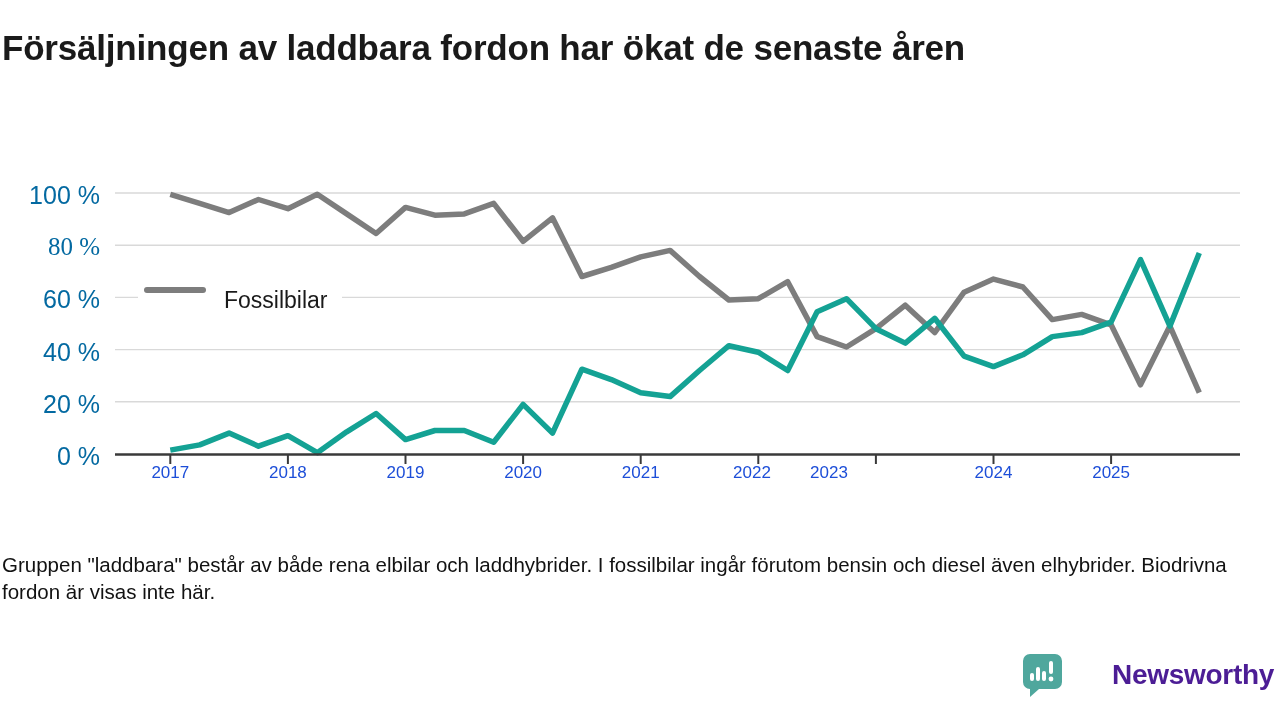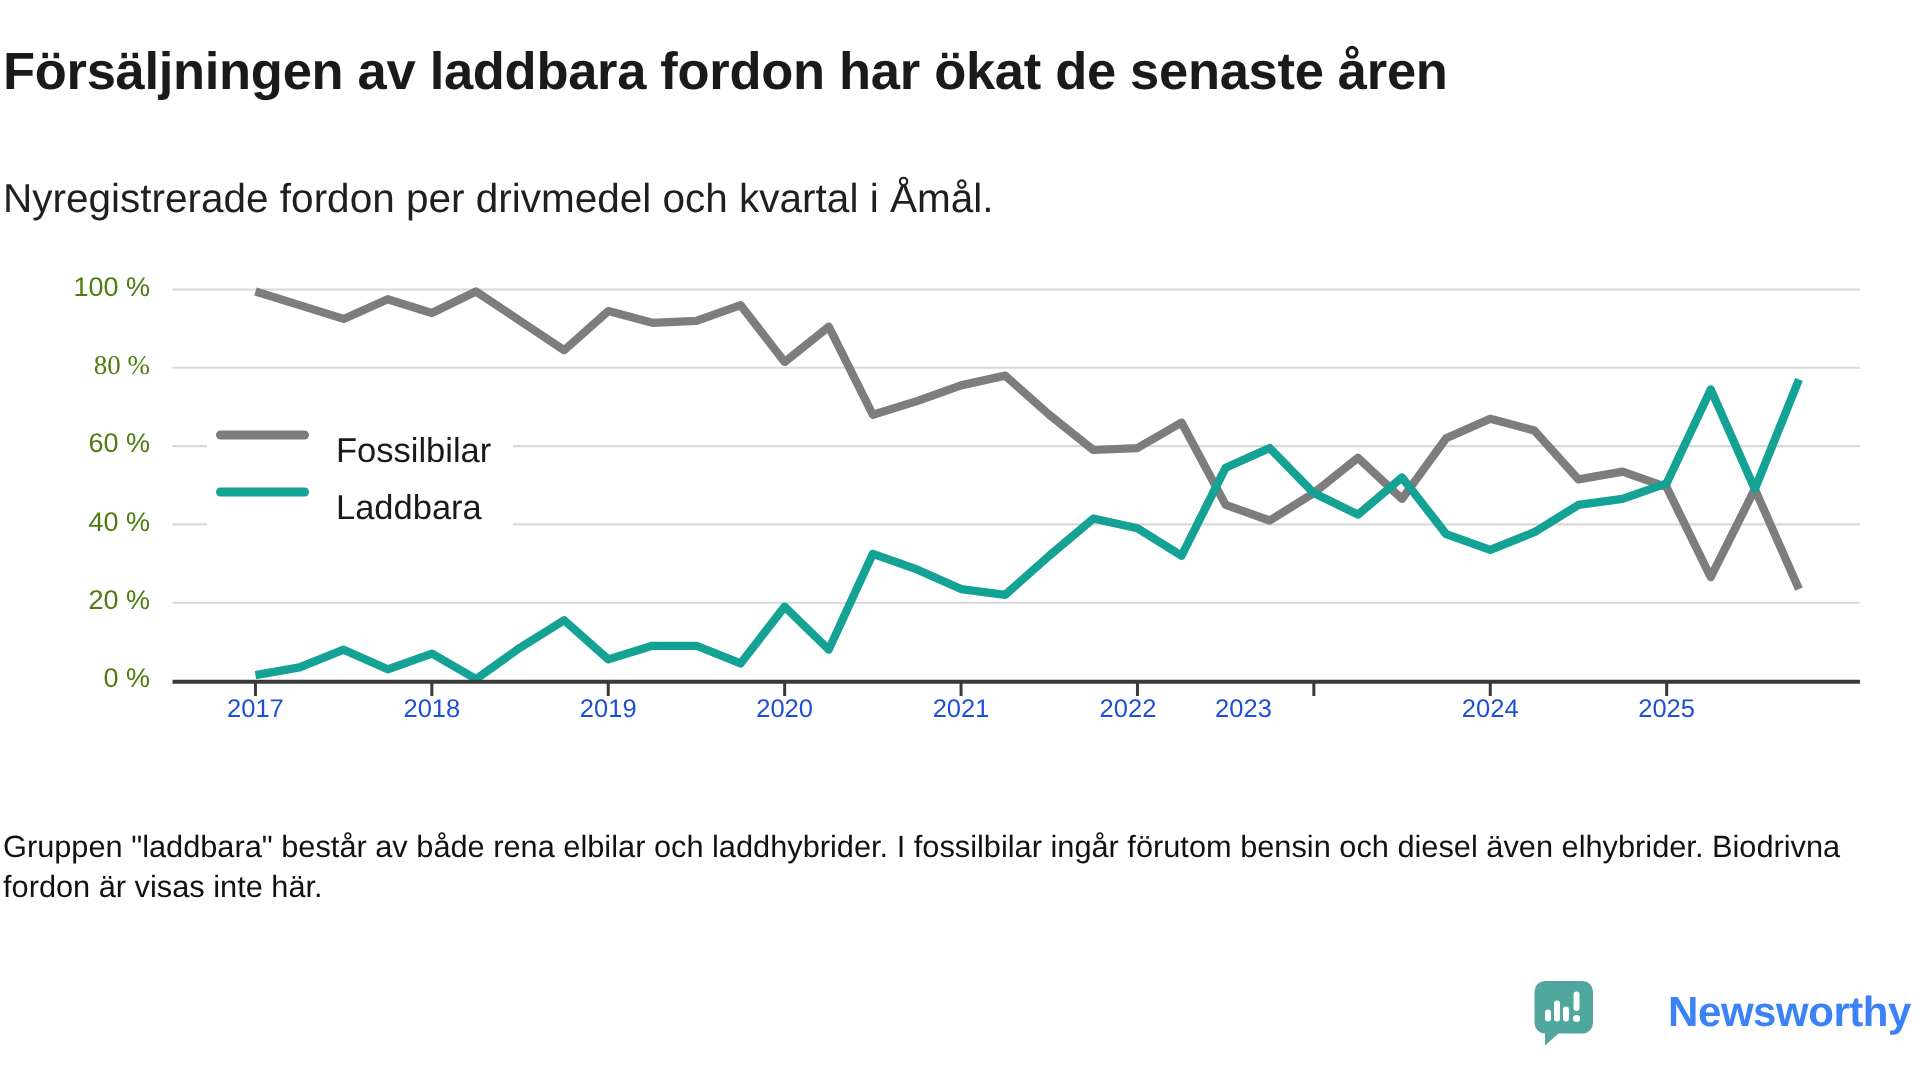--- a/index.html
+++ b/index.html
@@ -11,21 +11,21 @@
     position:absolute;left:2px;top:28px;width:1260px;
     font-size:35px;font-weight:700;color:#1a1a1a;letter-spacing:-0.2px;
   }
   .subtitle{
     position:absolute;left:2px;top:117px;width:1100px;
     font-size:27px;font-weight:400;color:#1f1f1f;
   }
   #chart-svg{position:absolute;left:0;top:0;}
   .y-label{
     position:absolute;width:96px;right:1180px;text-align:right;
-    font-size:18px;color:#4d7c0f;
+    font-size:25px;color:#0369a1;
   }
   .x-label{
     position:absolute;width:90px;text-align:center;top:463px;
     font-size:17px;color:#1d4ed8;
   }
   .legend{
     position:absolute;left:138px;top:282px;background:#ffffff;
     padding:5px 14px 7px 6px;
   }
   .legend-row{display:flex;align-items:flex-start;height:38px;}
@@ -39,21 +39,20 @@
     position:absolute;right:6px;top:652px;display:flex;align-items:center;gap:9px;
   }
   .brand-name{font-size:28px;font-weight:700;letter-spacing:-0.3px;}
 </style>
 </head>
 <body>
 
 <div id="stage">
 
   <div class="title">Försäljningen av laddbara fordon har ökat de senaste åren</div>
-  <div class="subtitle">Nyregistrerade fordon per drivmedel och kvartal i Åmål.</div>
 
   <svg id="chart-svg" width="1280" height="720" viewBox="0 0 1280 720">
     <g id="gridlines">
         <line x1="115" x2="1240" y1="401.8" y2="401.8" stroke="#d9d9d9" stroke-width="1.4"></line>
         <line x1="115" x2="1240" y1="349.6" y2="349.6" stroke="#d9d9d9" stroke-width="1.4"></line>
         <line x1="115" x2="1240" y1="297.4" y2="297.4" stroke="#d9d9d9" stroke-width="1.4"></line>
         <line x1="115" x2="1240" y1="245.20000000000002" y2="245.20000000000002" stroke="#d9d9d9" stroke-width="1.4"></line>
         <line x1="115" x2="1240" y1="193" y2="193" stroke="#d9d9d9" stroke-width="1.4"></line>
       </g>
     <g id="series-lines">
@@ -92,35 +91,31 @@
       <div class="x-label" style="left: 784px;">2023</div>
       <div class="x-label" style="left: 948.5px;">2024</div>
       <div class="x-label" style="left: 1066.1px;">2025</div>
     </div>
 
   <div class="legend">
     <div class="legend-row">
       <div class="legend-swatch" id="swatch-0" style="background: rgb(125, 125, 125);"></div>
       <div class="legend-label">Fossilbilar</div>
     </div>
-    <div class="legend-row">
-      <div class="legend-swatch" id="swatch-1" style="background: rgb(20, 162, 148);"></div>
-      <div class="legend-label">Laddbara</div>
-    </div>
   </div>
 
   <div class="footnote">Gruppen "laddbara" består av både rena elbilar och laddhybrider. I fossilbilar ingår förutom bensin och diesel även elhybrider. Biodrivna fordon är visas inte här.</div>
 
   <div class="brand">
     <svg width="42" height="46" viewBox="0 0 42 46">
       <path id="bubble-path" d="M9,2 h25 a7,7 0 0 1 7,7 v21 a7,7 0 0 1 -7,7 H18 l-9,8 v-8 a7,7 0 0 1 -7,-7 V9 a7,7 0 0 1 7,-7 z" fill="#4fa79d"></path>
       <g fill="#ffffff">
         <rect x="9" y="21" width="4" height="8" rx="2"></rect>
         <rect x="15" y="15" width="4" height="14" rx="2"></rect>
         <rect x="21" y="19" width="4" height="10" rx="2"></rect>
         <rect x="28" y="9" width="4" height="13" rx="2"></rect>
         <circle cx="30" cy="27" r="2.4"></circle>
       </g>
     </svg>
-    <span class="brand-name" id="brand-name" style="color: #3b82f6; margin-left: 40px;">Newsworthy</span>
+    <span class="brand-name" id="brand-name" style="color: #4c1d95; margin-left: 40px;">Newsworthy</span>
   </div>
 
 </div>
 
 </body></html>

